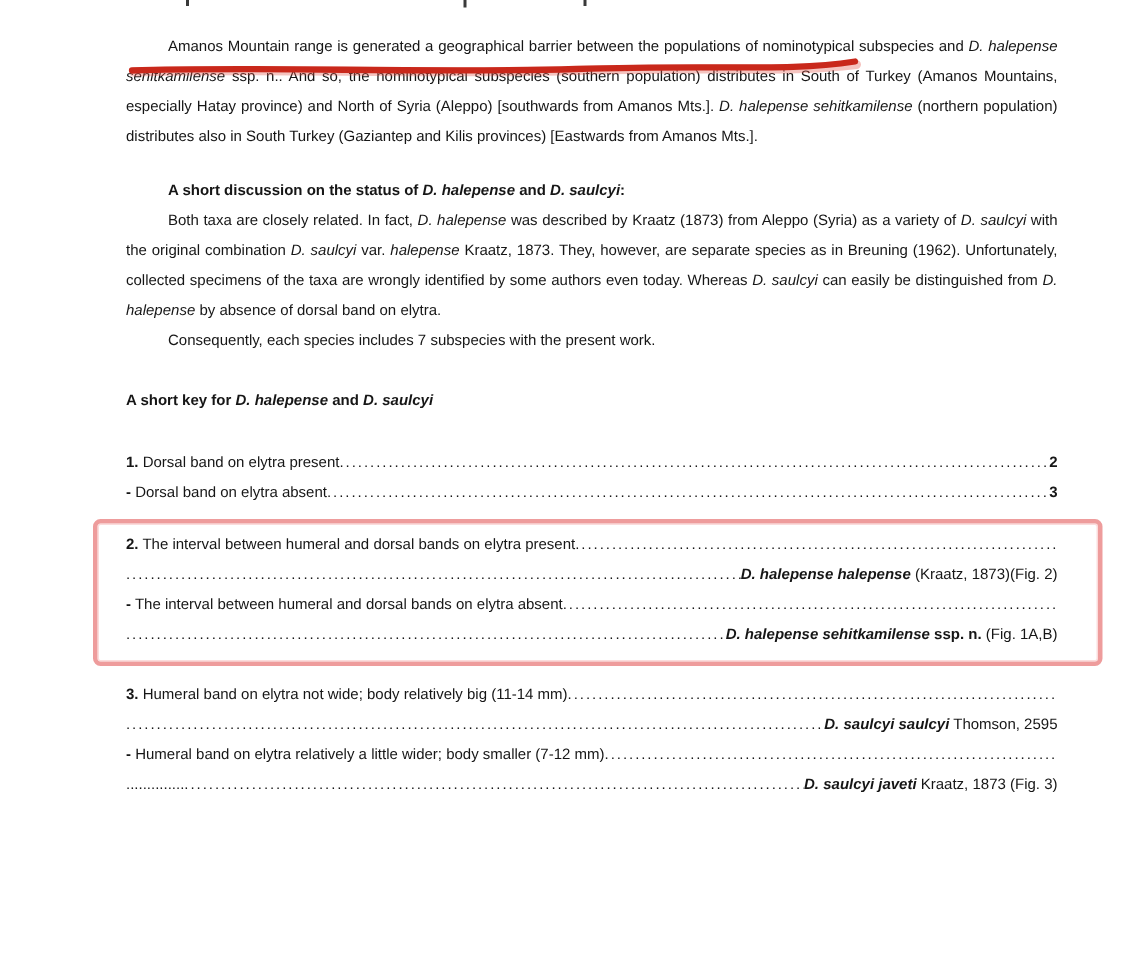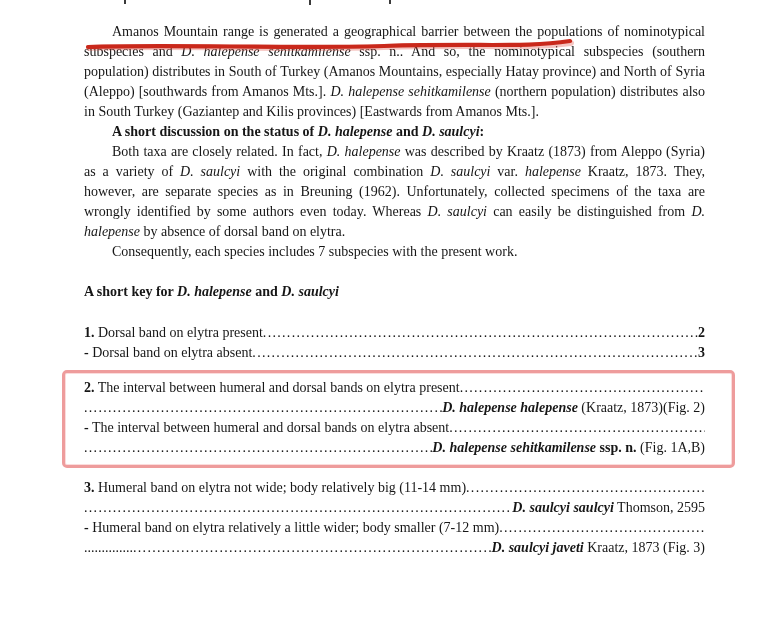--- a/index.html
+++ b/index.html
@@ -2,42 +2,42 @@
 <html lang="en"><head>
 <meta charset="utf-8">
 <style>
   html, body { margin: 0; padding: 0; background: #ffffff; }
   .page {
     position: relative;
     width: 761px;
     height: 641px;
     background: #ffffff;
     overflow: hidden;
-    font-family: Liberation Serif, serif;
-    font-size: 14px;
+    font-family: Liberation Sans, sans-serif;
+    font-size: 10px;
     line-height: 20px;
     color: #161616;
   }
   
   .remnant span {
     position: absolute; top: 0; width: 2px; height: 4px;
     background: #3a3a3a; display: block;
   }
   .remnant span:nth-child(1) { left: 124px; }
   .remnant span:nth-child(2) { left: 309px; height: 5px; }
   .remnant span:nth-child(3) { left: 389px; }
 
   .content {
     position: absolute;
     left: 0; top: 0; right: 0;
     padding: 22px 56px 0 84px;
   }
   .blk { margin: 0; }
   .paragraph { text-align: justify; text-indent: 28px; }
-  .heading { font-weight: bold; text-indent: 28px; }
+  .heading { font-weight: bold; text-indent: 28px; margin-top: 16px; }
   .heading-center { font-weight: bold; margin-top: 20px; margin-bottom: 21px; }
 
   .s-b  { font-weight: bold; }
   .s-i  { font-style: italic; }
   .s-bi { font-weight: bold; font-style: italic; }
 
   .key-group { margin-top: 10px; }
   .key-line {
     display: flex;
     align-items: baseline;

